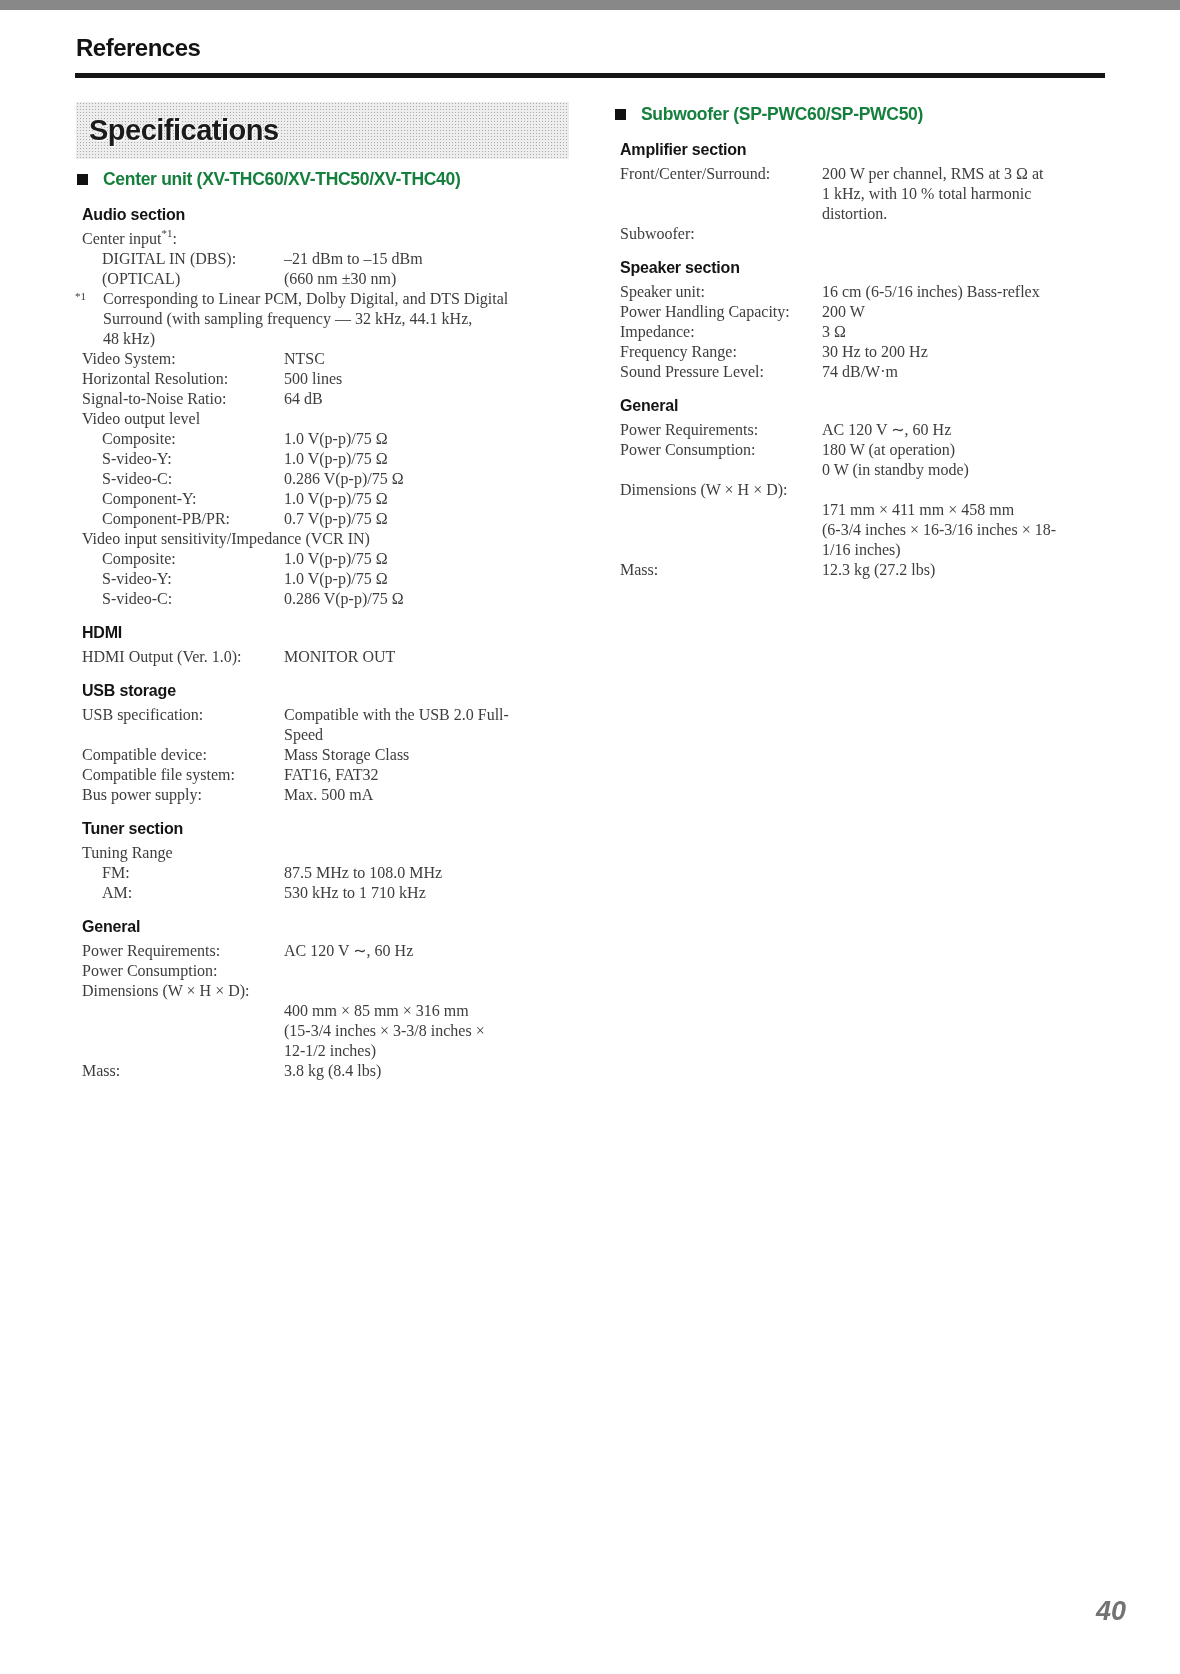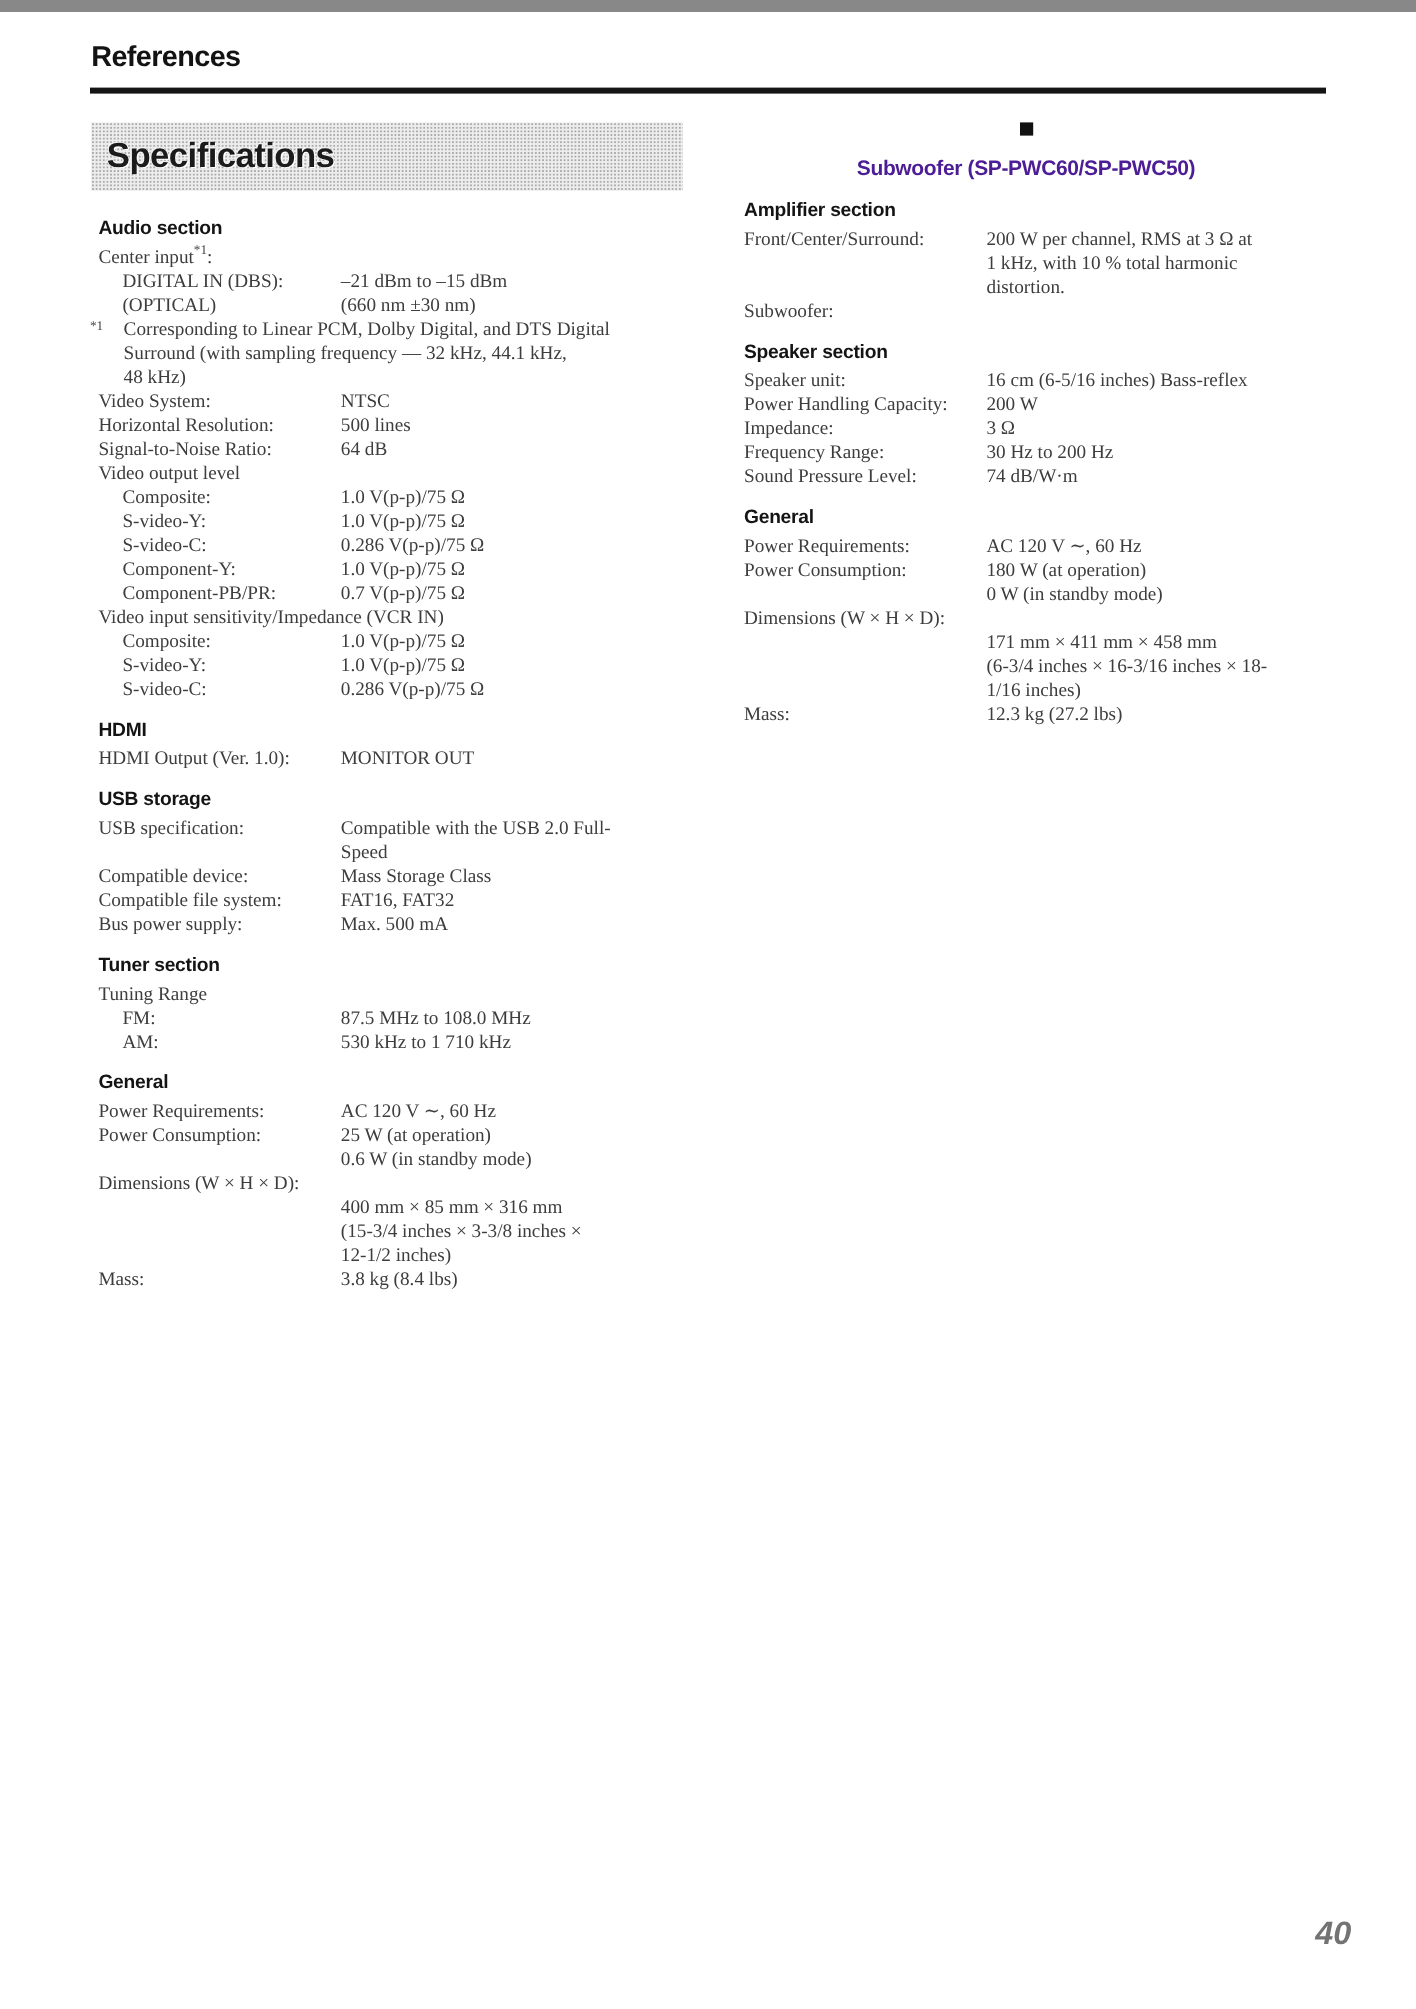--- a/index.html
+++ b/index.html
@@ -25,23 +25,22 @@
     font-family:"Liberation Sans", sans-serif; font-weight:bold;
     font-size:29px; color:#1b1b1b; margin-left:13px; letter-spacing:-0.5px;
     text-shadow: 1px 1px 0 #ffffff, -1px -1px 0 #f2f2f2;
   }
   .col { position:absolute; width:475px; font-size:16px; line-height:20px; }
   #col-left  { left:82px;  top:157px; }
   #col-right { left:620px; top:92px; }
   .col-heading {
     display:flex; align-items:center; gap:15px; margin:0 0 5px -5px;
     font-family:"Liberation Sans", sans-serif; font-weight:bold;
-    font-size:17.5px; line-height:24px; color:#4c1d95; letter-spacing:-0.3px;
+    font-size:17.5px; line-height:24px; color:#15803d; letter-spacing:-0.3px;
     white-space:nowrap;
-    flex-direction:column;
   }
   .bullet { width:11px; height:11px; background:#111; flex:0 0 11px; }
   .sec-title {
     font-family:"Liberation Sans", sans-serif; font-weight:bold;
     font-size:16px; line-height:22px; color:#141414; letter-spacing:-0.2px;
     margin:13px 0 3px 0;
   }
   .row { display:flex; white-space:nowrap; }
   .lbl { flex:0 0 202px; }
   .row.ind .lbl { flex:0 0 182px; margin-left:20px; }
@@ -61,20 +60,24 @@
 
 <div class="page">
   <h1 class="doc-title">References</h1>
   <div class="rule"></div>
 
   <div class="banner">
     <span class="banner-title">Specifications</span>
   </div>
 
   <div class="col" id="col-left">
+      <div class="col-heading">
+        <span class="bullet"></span>
+        <span class="col-heading-text">Center unit (XV-THC60/XV-THC50/XV-THC40)</span>
+      </div>
       <h3 class="sec-title">Audio section</h3>
       <div class="row">
         <span class="lbl"><span>Center input</span><sup class="fn">*1</sup><span>:</span></span>
       </div>
       <div class="row ind">
         <span class="lbl">DIGITAL IN (DBS):</span>
         <span class="val">
           <div class="vline">–21 dBm to –15 dBm</div>
         </span>
       </div>
@@ -215,24 +218,20 @@
       </div>
       <h3 class="sec-title">General</h3>
       <div class="row">
         <span class="lbl">Power Requirements:</span>
         <span class="val">
           <div class="vline">AC 120 V ∼, 60 Hz</div>
         </span>
       </div>
       <div class="row">
         <span class="lbl">Power Consumption:</span>
-        <span class="val">
-          <div class="vline">25 W (at operation)</div>
-          <div class="vline">0.6 W (in standby mode)</div>
-        </span>
       </div>
       <div class="row">
         <span class="lbl">Dimensions (W × H × D):</span>
       </div>
       <div class="row">
         <span class="lbl"></span>
         <span class="val">
           <div class="vline">400 mm × 85 mm × 316 mm</div>
           <div class="vline">(15-3/4 inches × 3-3/8 inches ×</div>
           <div class="vline">12-1/2 inches)</div>

